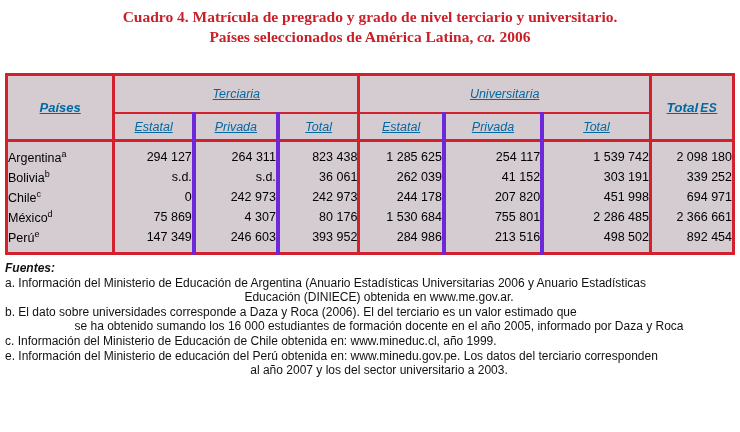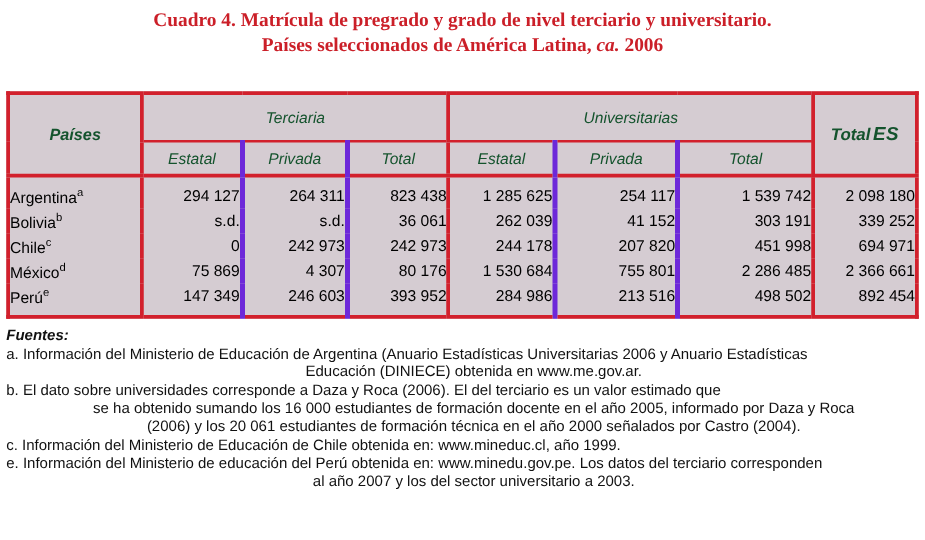--- a/index.html
+++ b/index.html
@@ -30,38 +30,39 @@
     border-collapse: collapse;
     border: 3px solid #d2202c;
     background: #d5ccd2;
     table-layout: fixed;
   }
   .dt th, .dt td { padding: 0; }
   .dt thead th {
     font-style: italic;
     font-weight: normal;
     font-size: 12.5px;
-    color: #14532d;
+    color: #0369a1;
     text-align: center;
+    text-decoration: underline;
   }
   .thickl { border-left: 3px solid #d2202c; }
   .thinl  { border-left: 4px solid #6d28d9; }
   .th-paises {
     font-weight: bold !important;
     font-size: 13px !important;
     border-bottom: 3px solid #d2202c;
   }
   .th-group { height: 36px; border-bottom: 2px solid #d2202c; }
   .th-sub   { height: 25px; border-bottom: 3px solid #d2202c; }
   .th-total {
     font-weight: bold !important;
     font-size: 13.5px !important;
     border-bottom: 3px solid #d2202c;
   }
-  .th-total .es { font-size: 15px; margin-left: 2px; letter-spacing: 0.5px; }
+  .th-total .es { font-size: 12px; margin-left: 2px; letter-spacing: 0.5px; }
   .dt tbody td {
     font-size: 12.5px;
     height: 20px;
     color: #000000;
   }
   .dt tbody tr:first-child td { padding-top: 5px; }
   .dt tbody tr:last-child td  { padding-bottom: 5px; }
   .td-country { text-align: left; padding-left: 10px; }
   .td-num     { text-align: right; padding-right: 8px; }
   .fn-sup { font-size: 9px; }
@@ -95,21 +96,21 @@
       <col style="width:80px">
       <col style="width:84px">
       <col style="width:97px">
       <col style="width:107px">
       <col style="width:82px">
     </colgroup>
     <thead>
       <tr>
         <th rowspan="2" class="th-paises">Países</th>
         <th colspan="3" class="th-group thickl">Terciaria</th>
-        <th colspan="3" class="th-group thickl">Universitarias</th>
+        <th colspan="3" class="th-group thickl">Universitaria</th>
         <th rowspan="2" class="th-total thickl"><span>Total</span><span class="es">ES</span></th>
       </tr>
       <tr>
         <th class="th-sub thickl">Estatal</th>
         <th class="th-sub thinl">Privada</th>
         <th class="th-sub thinl">Total</th>
         <th class="th-sub thickl">Estatal</th>
         <th class="th-sub thinl">Privada</th>
         <th class="th-sub thinl">Total</th>
       </tr>
@@ -170,21 +171,20 @@
 
   <div class="fuentes">
     <div class="fn-head">Fuentes:</div>
     <div>
       <div class="fn-line">a. Información del Ministerio de Educación de Argentina (Anuario Estadísticas Universitarias 2006 y Anuario Estadísticas</div>
       <div class="fn-line fn-cont">Educación (DINIECE) obtenida en www.me.gov.ar.</div>
     </div>
     <div>
       <div class="fn-line">b. El dato sobre universidades corresponde a Daza y Roca (2006). El del terciario es un valor estimado que</div>
       <div class="fn-line fn-cont">se ha obtenido sumando los 16 000 estudiantes de formación docente en el año 2005, informado por Daza y Roca</div>
-      <div class="fn-line fn-cont">(2006) y los 20 061 estudiantes de formación técnica en el año 2000 señalados por Castro (2004).</div>
     </div>
     <div>
       <div class="fn-line">c. Información del Ministerio de Educación de Chile obtenida en: www.mineduc.cl, año 1999.</div>
     </div>
     <div>
       <div class="fn-line">e. Información del Ministerio de educación del Perú obtenida en: www.minedu.gov.pe. Los datos del terciario corresponden</div>
       <div class="fn-line fn-cont">al año 2007 y los del sector universitario a 2003.</div>
     </div>
   </div>
 

